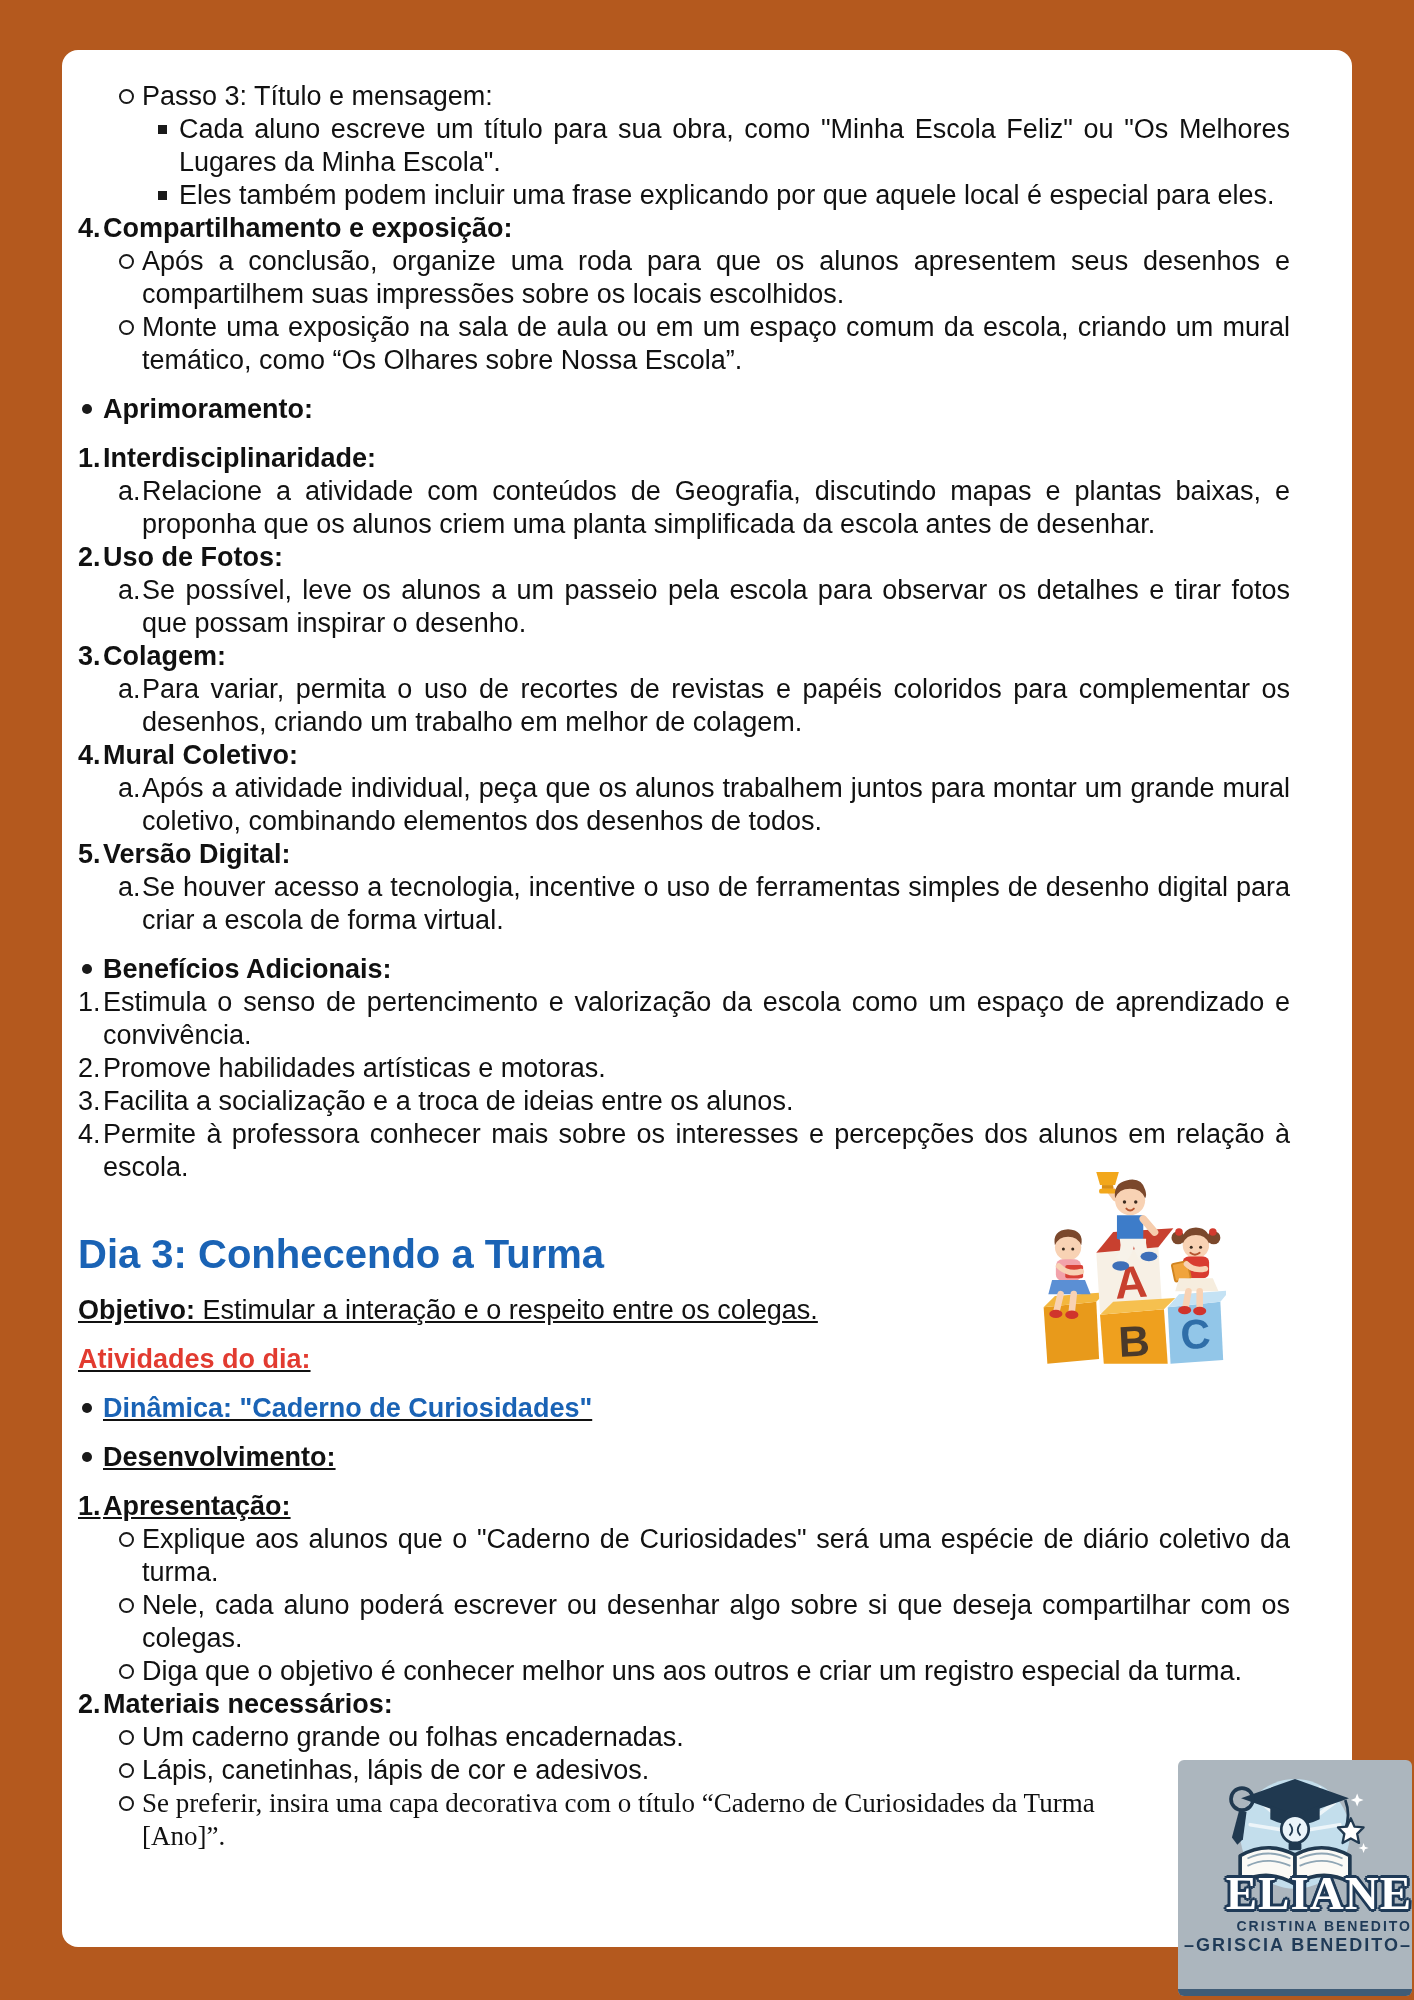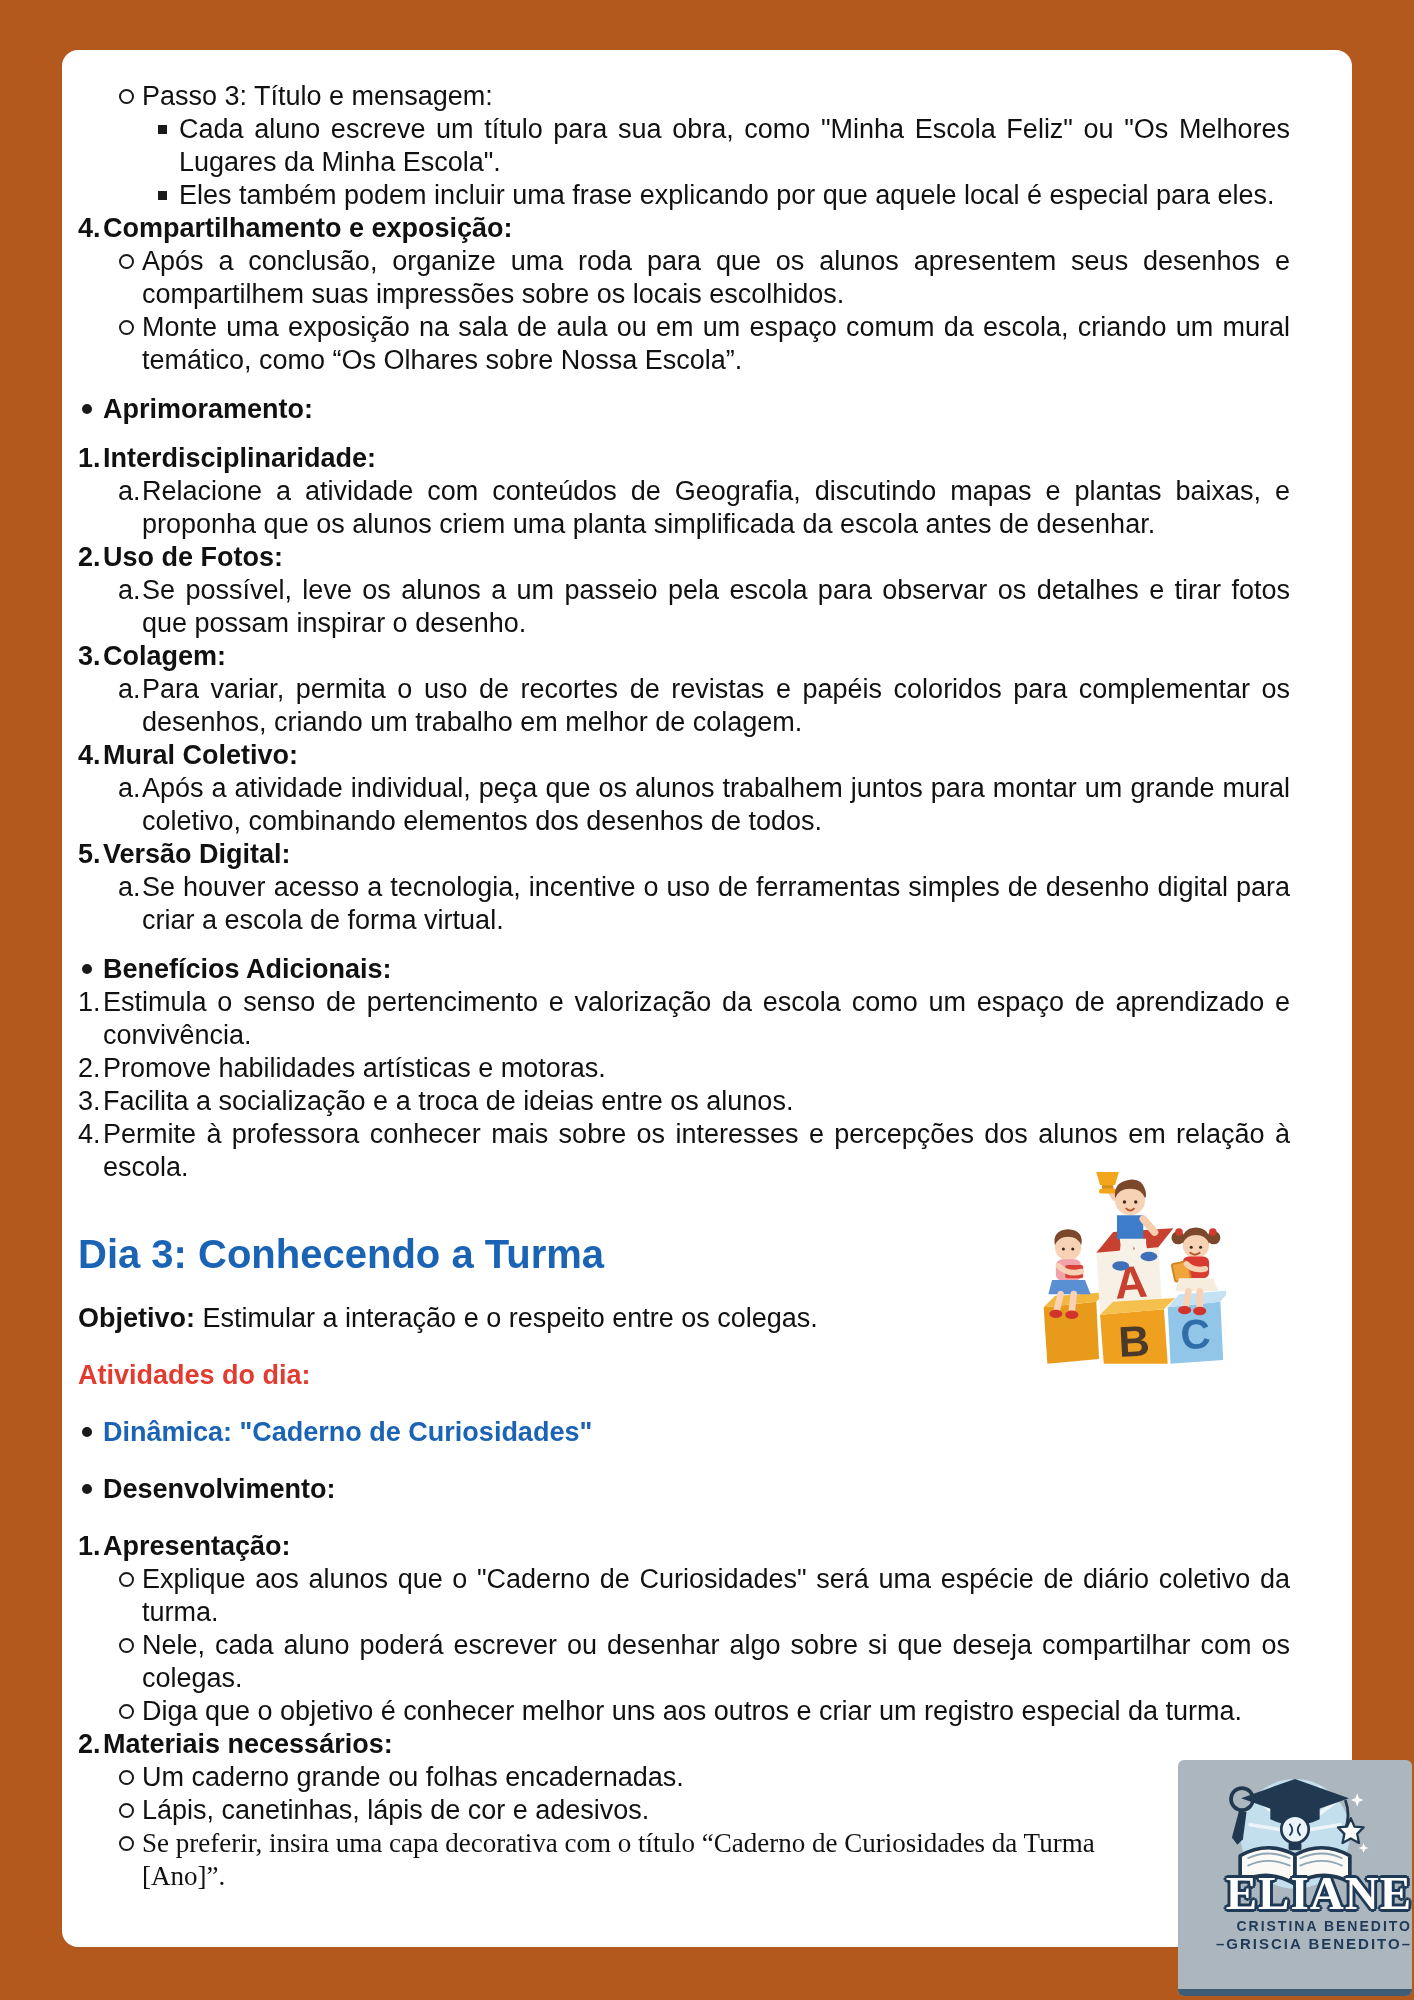--- a/index.html
+++ b/index.html
@@ -33,41 +33,41 @@
   .marker{display:block;}
   .m-n{white-space:nowrap;}
   .bold .content, .bold .m-n, .b{font-weight:700;}
   i.b-circle{display:block;width:11px;height:11px;border:2px solid #1a1a1a;border-radius:50%;margin-top:9px;margin-left:1px;}
   i.b-square{display:block;width:9px;height:9px;background:#1a1a1a;margin-top:12px;margin-left:2px;}
   i.b-disc{display:block;width:10px;height:10px;background:#1a1a1a;border-radius:50%;margin-top:11px;margin-left:4px;}
   .c-blue .content{color:var(--accent-blue,#1A63B5);}
   .c-red .content{color:var(--accent-red,#E23B30);}
   .h1 .content{font-size:40px;line-height:48px;font-weight:700;color:var(--accent-blue,#1A63B5);}
   .gap-sm{margin-top:16px;}
-  .gap-md{margin-top:24px;}
+  .gap-md{margin-top:16px;text-decoration:underline;}
   .gap-lg{margin-top:46px;}
   .narrow .content{max-width:1015px;font-family:Liberation Serif, serif;}
   
   .kids{position:absolute;left:1038px;top:1166px;width:188px;height:198px;z-index:3;}
   .kids svg{width:100%;height:100%;display:block;}
   
   .logo{
     position:absolute;left:1178px;top:1760px;width:234px;height:236px;
     background:#ACB6BE;border-radius:6px;overflow:hidden;text-align:right;z-index:5;
   }
   .logo-emblem{display:block;margin:8px auto 0;width:164px;height:128px;}
   .logo-name{
     font-family:"Liberation Serif","DejaVu Serif",serif;
     font-weight:700;font-size:47px;line-height:42px;letter-spacing:1px;
     color:#FFFFFF;margin-top:-24px;position:relative;z-index:2;
     text-shadow:-2px -2px 0 #1F3A57,2px -2px 0 #1F3A57,-2px 2px 0 #1F3A57,2px 2px 0 #1F3A57,
                 0 -3px 0 #1F3A57,0 3px 0 #1F3A57,-3px 0 0 #1F3A57,3px 0 0 #1F3A57;
   }
   .logo-sub1{font-size:14px;font-weight:700;letter-spacing:2px;color:#1F3A57;margin-top:4px;white-space:nowrap;padding-left:39px;}
-  .logo-sub2{font-size:15px;font-weight:700;letter-spacing:2px;color:#1F3A57;margin-top:1px;white-space:nowrap;}
+  .logo-sub2{font-size:18px;font-weight:700;letter-spacing:2px;color:#1F3A57;margin-top:1px;white-space:nowrap;}
   .logo-strip{position:absolute;left:0;right:0;bottom:0;height:7px;background:#3F5C77;}
 </style>
 </head>
 <body>
 
 <div class="page">
 
   <div class="sheet">
     <div id="content">
         <div class="blk item lvl2">

